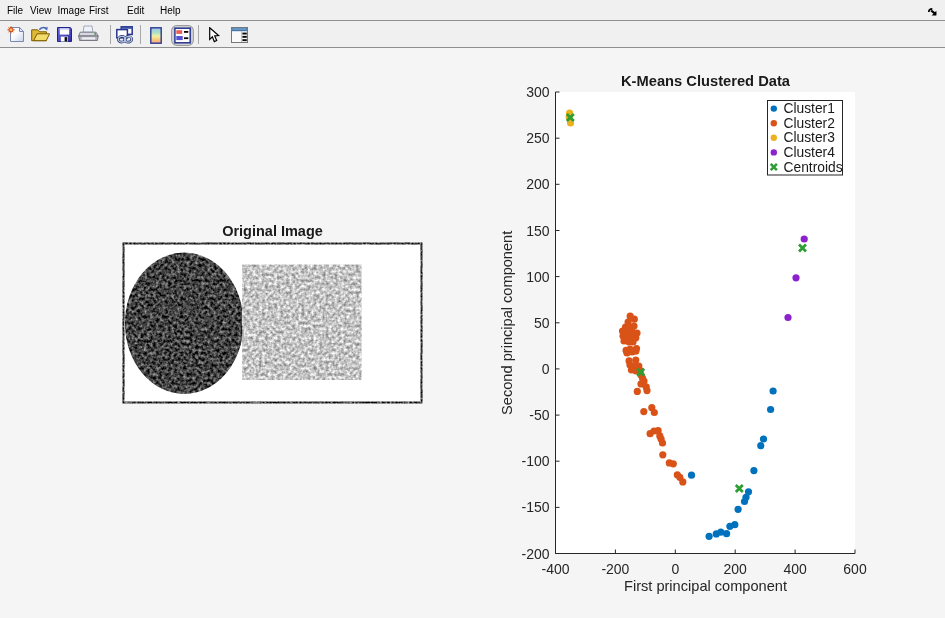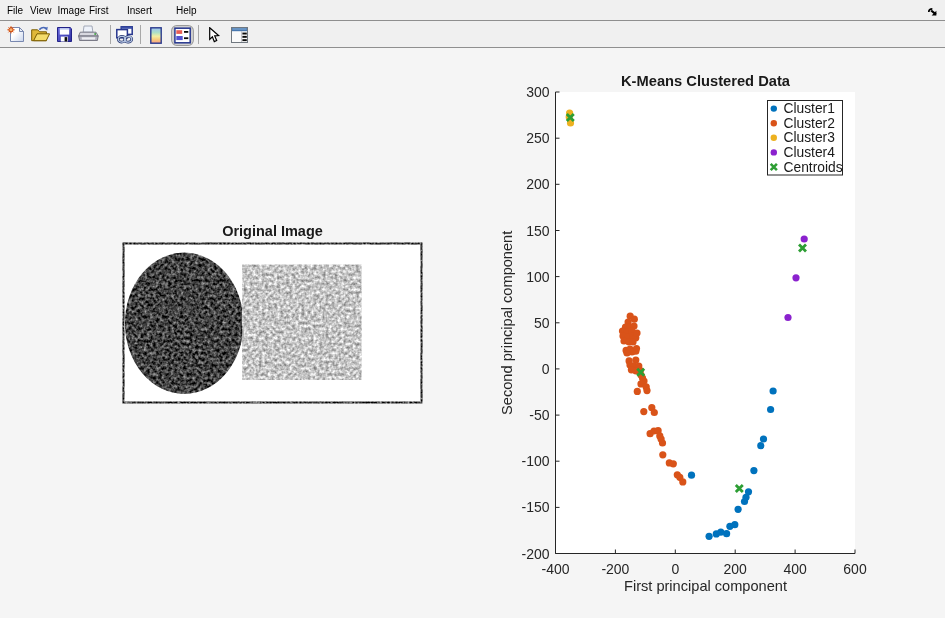--- a/index.html
+++ b/index.html
@@ -10,22 +10,22 @@
 #canvas{position:absolute;left:0;top:48px;width:945px;height:570px;background:#f5f5f5}
 .ticon{position:absolute;top:0}
 </style>
 </head>
 <body>
 <div id="menubar">
   <span class="mi" style="left:7px">File</span>
   <span class="mi" style="left:30px">View</span>
   <span class="mi" style="left:57.5px">Image</span>
   <span class="mi" style="left:89px">First</span>
-  <span class="mi" style="left:127px">Insert</span>
-  <span class="mi" style="left:176px">Help</span>
+  <span class="mi" style="left:127px">Edit</span>
+  <span class="mi" style="left:160px">Help</span>
   <svg class="ticon" style="left:928px;top:7.5px" width="9.5" height="8" viewBox="0 0 12 10">
     <path d="M1,5 Q1,1.2 5.5,1.2" fill="none" stroke="#000" stroke-width="2.2"></path>
     <path d="M4,3 L10,8" stroke="#000" stroke-width="2.6"></path>
     <path d="M10.6,3.4 L10.6,9.4 L4.6,9.4 Z" fill="#000"></path>
   </svg>
 </div>
 <div id="toolbar">
 
   <svg class="ticon" style="left:7px;top:4.5px" width="18" height="17" viewBox="0 0 18 17">
     <defs>

